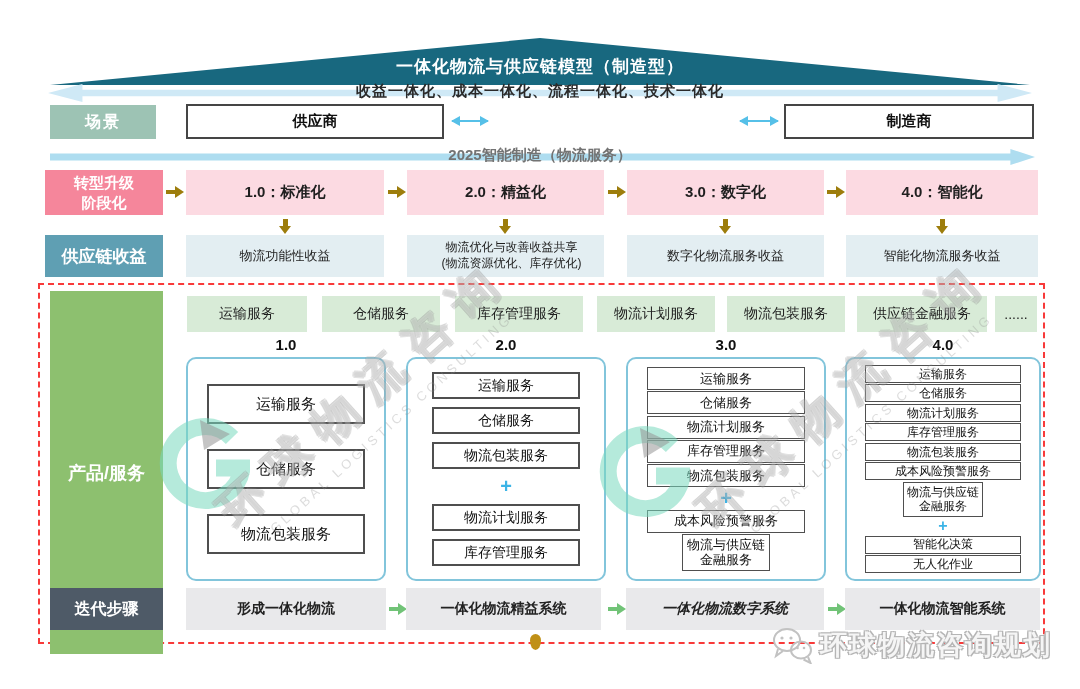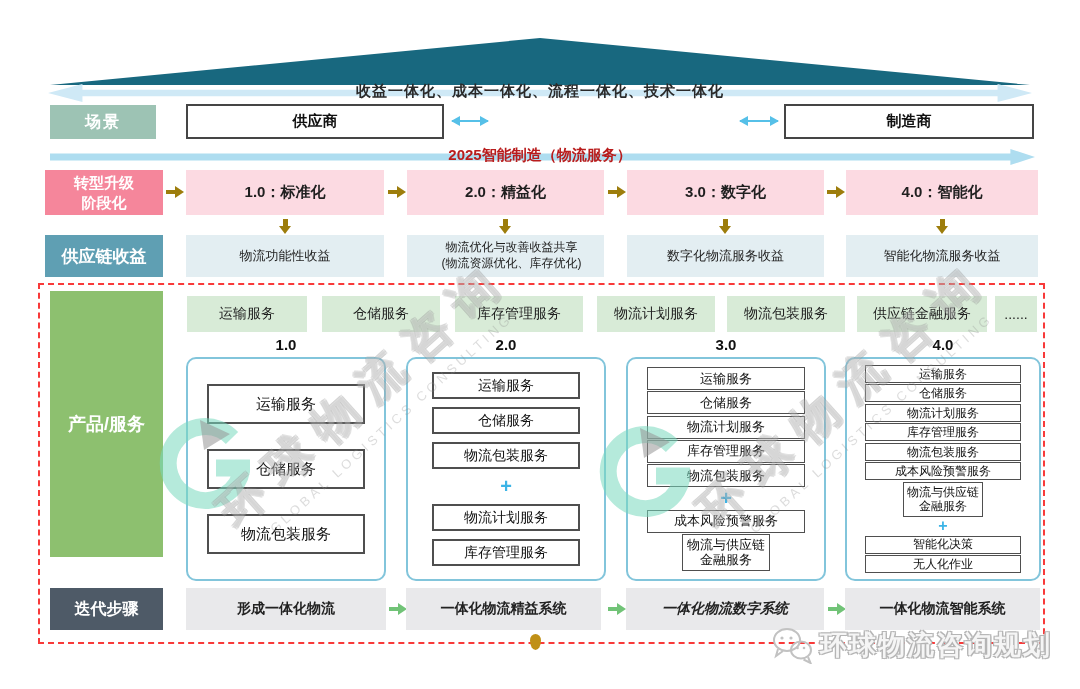--- a/index.html
+++ b/index.html
@@ -18,40 +18,40 @@
   .side-label{color:#fff;font-weight:bold;}
   #scene-label{left:50px;top:105px;width:106px;height:34px;background:#9dc3b4;font-size:16px;letter-spacing:2px;}
   .scene-box{top:104px;height:35px;background:#fff;border:2px solid #454545;font-size:15px;font-weight:bold;color:#111;}
   .dblarrow{height:2px;background:#56c0e8;}
   .dblarrow::before{content:"";position:absolute;left:-1px;top:-4px;border-right:9px solid #56c0e8;border-top:5px solid transparent;border-bottom:5px solid transparent;}
   .dblarrow::after{content:"";position:absolute;right:-1px;top:-4px;border-left:9px solid #56c0e8;border-top:5px solid transparent;border-bottom:5px solid transparent;}
 
   
   #band2{left:50px;top:149px;width:985px;height:16px;background:#aeddf0;
     clip-path:polygon(0 28%,97.5% 28%,97.5% 0,100% 50%,97.5% 100%,97.5% 72%,0 72%);}
-  #band2-text{left:0;right:0;top:146px;font-size:15px;font-weight:bold;color:#b91c1c;text-align:center;}
+  #band2-text{left:0;right:0;top:146px;font-size:15px;font-weight:bold;color:#737373;text-align:center;}
 
   
   #stage-label{left:45px;top:170px;width:118px;height:45px;background:#f5869b;font-size:15px;line-height:1.3;flex-direction:column;}
   .stage-box{top:170px;height:45px;background:#fcdae2;font-size:15px;font-weight:600;color:#1f1f1f;}
   .gar{width:18px;height:12px;}
   .gar .stem{position:absolute;left:0;top:4px;width:9px;height:4px;background:#9d7d0c;}
   .gar .head{position:absolute;left:9px;top:0;width:0;height:0;border-left:9px solid #9d7d0c;border-top:6px solid transparent;border-bottom:6px solid transparent;}
   .vgar{width:12px;height:15px;}
   .vgar .stem{position:absolute;left:3.5px;top:0;width:5px;height:7px;background:#9d7d0c;}
   .vgar .head{position:absolute;left:0;top:7px;width:0;height:0;border-top:8px solid #9d7d0c;border-left:6px solid transparent;border-right:6px solid transparent;}
 
   
   #income-label{left:45px;top:235px;width:118px;height:42px;background:#5f9fb3;font-size:17px;}
   .income-box{top:235px;height:42px;background:#e3eef2;font-size:13px;color:#1f1f1f;flex-direction:column;line-height:1.3;}
   .income-box .sm{font-size:12px;}
 
   
   #dash{left:38px;top:283px;width:1007px;height:361px;border:2px dashed #f83a3a;}
-  #prod-label{left:50px;top:291px;width:113px;height:266px;background:#8dc06f;font-size:18px;}
+  #prod-label{left:50px;top:291px;width:113px;height:363px;background:#8dc06f;font-size:18px;}
   .chip{top:296px;height:36px;background:#d8ebd7;font-size:14px;color:#1e1e1e;}
   .ver{top:336px;height:18px;font-size:15px;font-weight:bold;color:#111;text-align:center;}
   .pcol{top:357px;height:224px;border:2px solid #82c5db;border-radius:10px;display:flex;flex-direction:column;align-items:center;}
   .pbox{border:2px solid #4f4f4f;background:#fff;display:flex;align-items:center;justify-content:center;text-align:center;color:#111;box-sizing:border-box;line-height:1.2;}
   .c1{justify-content:space-evenly;}
   .c2{justify-content:space-evenly;padding:5px 0;}
   .c3{justify-content:space-between;padding:8px 0;}
   .c4{justify-content:space-between;padding:6px 0;}
   .c1 .pbox{width:158px;height:40px;font-size:15px;}
   .c2 .pbox{width:148px;height:27px;font-size:14px;}
@@ -80,20 +80,21 @@
     text-shadow:-1.2px -1.2px 0 #b5b5b5,1.2px -1.2px 0 #b5b5b5,-1.2px 1.2px 0 #b5b5b5,1.2px 1.2px 0 #b5b5b5;}
 </style>
 </head>
 <body>
 
 <div id="canvas">
 
   <svg class="abs" style="left:40px;top:36px;" width="1000" height="50">
     <polygon points="10,49 500,2 990,49" fill="#18687f"></polygon>
   </svg>
+  <div class="abs" id="tri-title">一体化物流与供应链模型（制造型）</div>
 
   <div class="abs" id="band1"></div>
   <div class="abs" id="band1-text">收益一体化、成本一体化、流程一体化、技术一体化</div>
 
   <div class="abs cent side-label" id="scene-label">场景</div>
   <div class="abs cent scene-box" style="left:186px;width:258px;">供应商</div>
   <div class="abs dblarrow" style="left:452px;top:120px;width:36px;"></div>
   <div class="abs dblarrow" style="left:740px;top:120px;width:38px;"></div>
   <div class="abs cent scene-box" style="left:784px;width:250px;">制造商</div>
 

